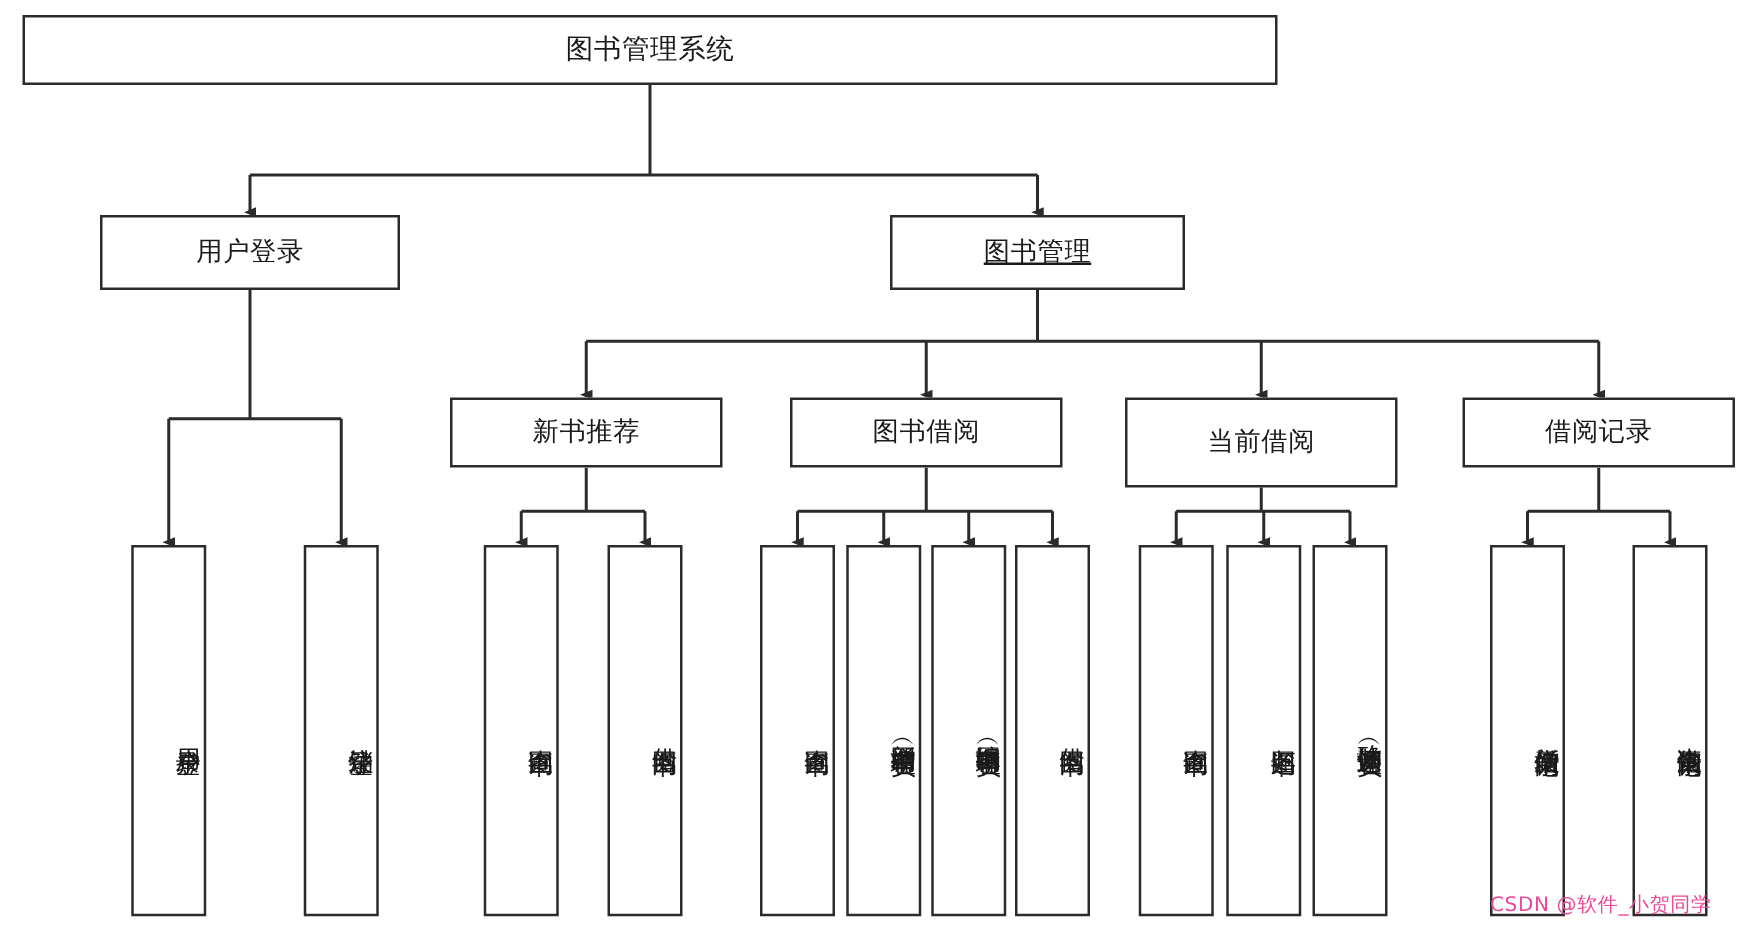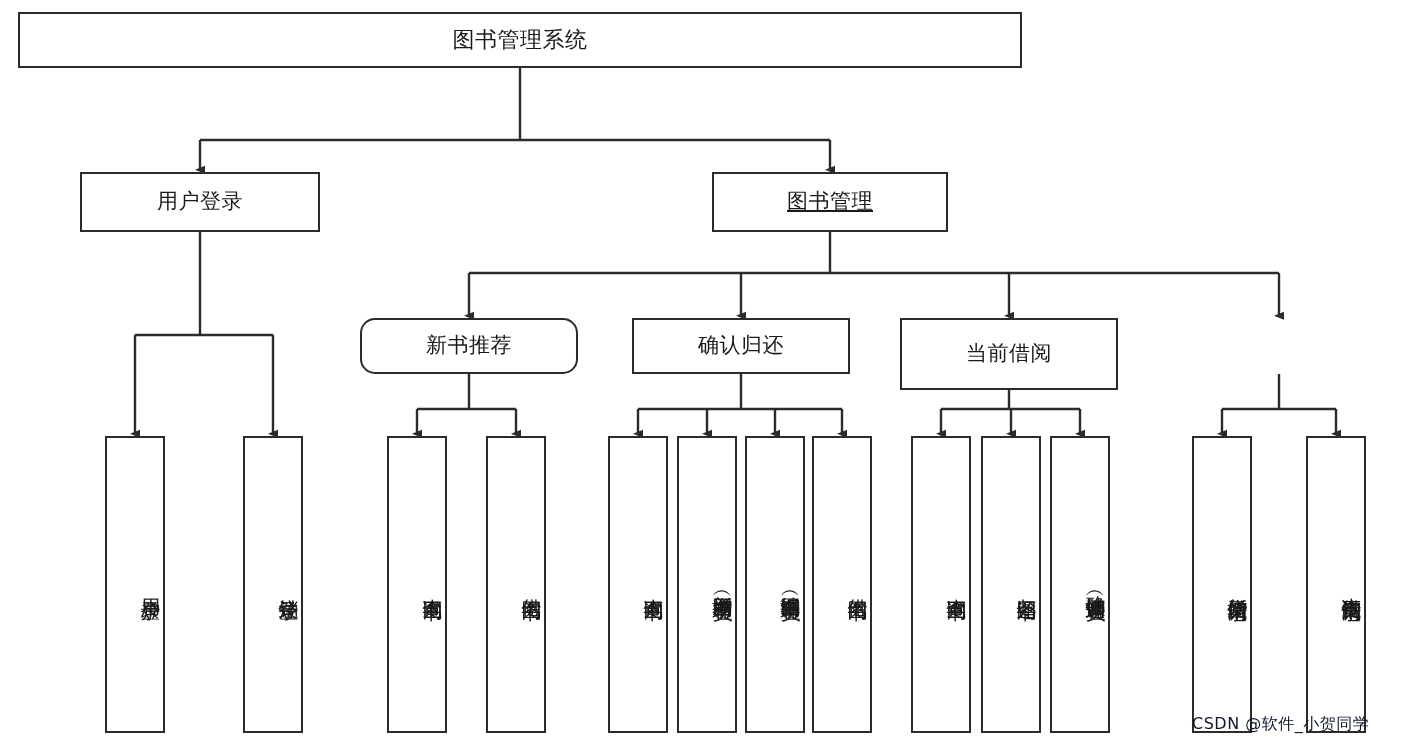--- a/index.html
+++ b/index.html
@@ -57,21 +57,21 @@
     white-space: nowrap;
   }
   .node.root {
     font-size: 22px;
   }
   .watermark {
     position: absolute;
     left: 1192px;
     top: 714px;
     font-size: 16px;
-    color: #0f172a;
+    color: #ec4899;
     white-space: nowrap;
     letter-spacing: 0.5px;
   }
 </style>
 </head>
 <body>
 
 <div id="canvas">
 
   <svg id="edges" viewBox="0 0 1405 747" xmlns="http://www.w3.org/2000/svg">
@@ -121,28 +121,31 @@
     <span>图书管理系统</span>
   </div>
 
   <div class="node h" style="left:80px; top:172px; width:240px; height:60px;">
     <span>用户登录</span>
   </div>
   <div class="node h" style="left:712px; top:172px; width:236px; height:60px;text-decoration:underline;">
     <span>图书管理</span>
   </div>
 
-  <div class="node h" style="left:360px; top:318px; width:218px; height:56px;border-radius:15px;">
+  <div class="node h" style="left:360px; top:318px; width:218px; height:56px;">
     <span>新书推荐</span>
   </div>
   <div class="node h" style="left:632px; top:318px; width:218px; height:56px;">
-    <span>确认归还</span>
+    <span>图书借阅</span>
   </div>
   <div class="node h" style="left:900px; top:318px; width:218px; height:72px;">
     <span>当前借阅</span>
+  </div>
+  <div class="node h" style="left:1170px; top:318px; width:218px; height:56px;">
+    <span>借阅记录</span>
   </div>
 
   <div class="node v" style="left:105px; top:436px; width:60px; height:297px;">
     <span class="vlabel">用户登录</span>
   </div>
   <div class="node v" style="left:243px; top:436px; width:60px; height:297px;">
     <span class="vlabel">注销登录</span>
   </div>
 
   <div class="node v" style="left:387px; top:436px; width:60px; height:297px;">

